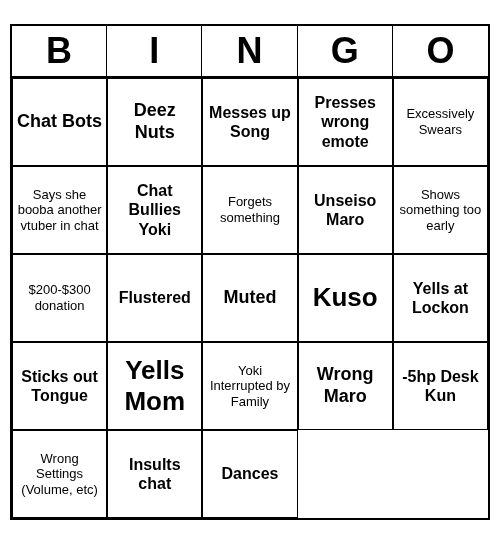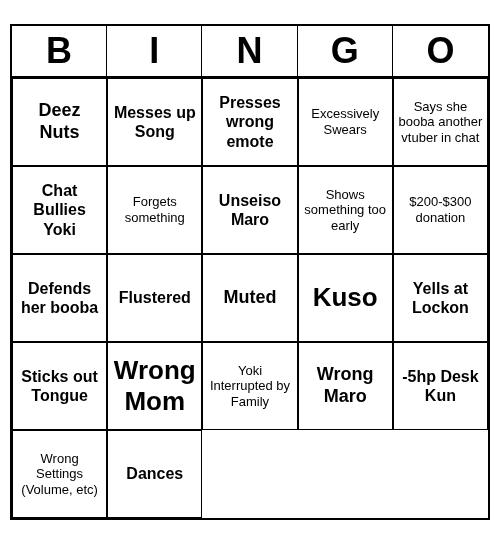--- a/index.html
+++ b/index.html
@@ -80,36 +80,37 @@
 
 <div class="bingo-card">
   <div class="bingo-header">
   <div class="bingo-header-cell">B</div>
       <div class="bingo-header-cell">I</div>
       <div class="bingo-header-cell">N</div>
       <div class="bingo-header-cell">G</div>
       <div class="bingo-header-cell">O</div>
     </div>
   <div class="bingo-grid">
+  <div class="bingo-cell large-text">Chat Bots</div>
       <div class="bingo-cell large-text">Deez Nuts</div>
       <div class="bingo-cell medium-text">Messes up Song</div>
       <div class="bingo-cell medium-text">Presses wrong emote</div>
       <div class="bingo-cell small-text">Excessively Swears</div>
       <div class="bingo-cell small-text">Says she booba another vtuber in chat</div>
       <div class="bingo-cell medium-text">Chat Bullies Yoki</div>
       <div class="bingo-cell small-text">Forgets something</div>
       <div class="bingo-cell medium-text">Unseiso Maro</div>
       <div class="bingo-cell small-text">Shows something too early</div>
       <div class="bingo-cell small-text">$200-$300 donation</div>
-      <div class="bingo-cell medium-text">Defends her booba</div>
       <div class="bingo-cell medium-text">Flustered</div>
       <div class="bingo-cell large-text">Muted</div>
       <div class="bingo-cell xl-text">Kuso</div>
       <div class="bingo-cell medium-text">Yells at Lockon</div>
       <div class="bingo-cell medium-text">Sticks out Tongue</div>
-      <div class="bingo-cell xl-text">Wrong Mom</div>
+      <div class="bingo-cell xl-text">Yells Mom</div>
       <div class="bingo-cell small-text">Yoki Interrupted by Family</div>
       <div class="bingo-cell large-text">Wrong Maro</div>
       <div class="bingo-cell medium-text">-5hp Desk Kun</div>
       <div class="bingo-cell small-text">Wrong Settings (Volume, etc)</div>
+      <div class="bingo-cell medium-text">Insults chat</div>
       <div class="bingo-cell medium-text">Dances</div>
     </div>
 </div>
 
 </body></html>

